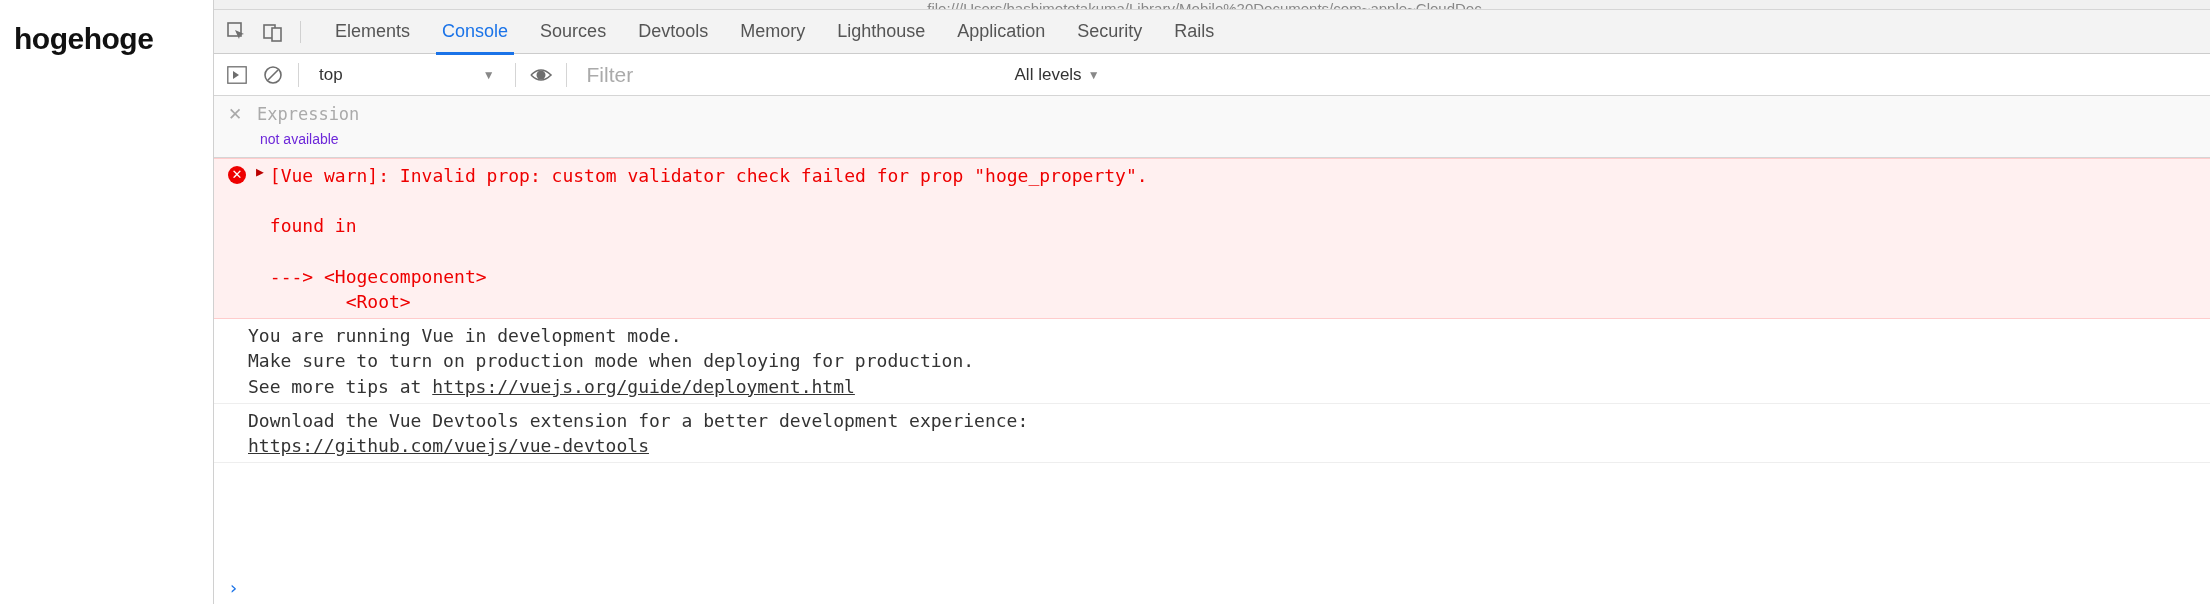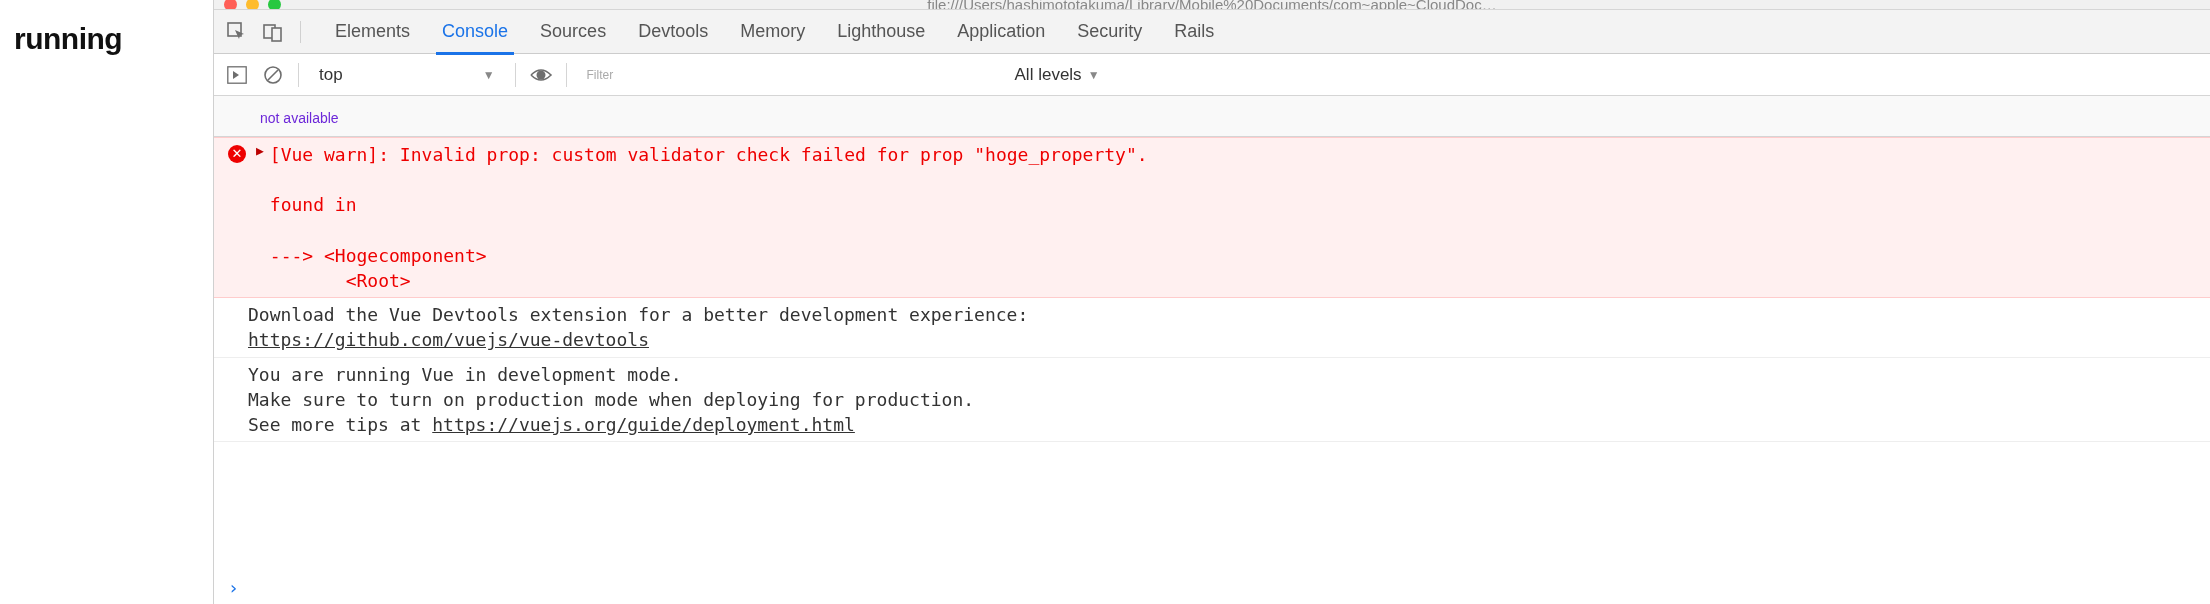--- a/index.html
+++ b/index.html
@@ -1,36 +1,36 @@
 <!DOCTYPE html>
 <html><head>
 <meta charset="utf-8">
 <style>
 * { margin: 0; padding: 0; box-sizing: border-box; }
 body { font-family: -apple-system, BlinkMacSystemFont, "Segoe UI", Helvetica, Arial, sans-serif; font-size: 16px; background: #fff; width: 2210px; height: 604px; overflow: hidden; display: flex; }
 .left-panel { width: 213px; background: #fff; padding-top: 22px; padding-left: 14px; }
 .left-heading { font-size: 30px; font-weight: 700; color: #111; letter-spacing: -0.5px; }
 .devtools { flex: 1; display: flex; flex-direction: column; background: #fff; border-left: 1px solid #d0d0d0; }
-.title-bar { height: 10px; background: #f1f1f1; display: flex; align-items: center; padding-left: 10px; gap: 9px; position: relative; border-bottom: 1px solid #d6d6d6; overflow: hidden; }
+.title-bar { height: 10px; background: #f1f1f1; display: flex; align-items: center; padding-left: 10px; gap: 9px; position: relative; border-bottom: 1px solid #d6d6d6; overflow: hidden; flex-direction: column; }
 .traffic { width: 13px; height: 13px; border-radius: 50%; }
 .traffic.red { background: #ff5f57; }
 .traffic.yellow { background: #febc2e; }
 .traffic.green { background: #28c840; }
 .title-text { position: absolute; left: 50%; transform: translateX(-50%); color: #888; font-size: 15px; white-space: nowrap; }
 .tab-bar { height: 44px; background: #f3f3f3; border-bottom: 1px solid #ccc; display: flex; align-items: center; padding: 0 12px; gap: 4px; }
 .tab-icon-group { display: flex; align-items: center; gap: 14px; padding-right: 16px; border-right: 1px solid #d0d0d0; margin-right: 14px; }
 .tab-bar .tab { padding: 0 16px; height: 44px; display: flex; align-items: center; color: #555; font-size: 18px; cursor: pointer; position: relative; }
 .tab-bar .tab.active { color: #1a73e8; }
 .tab-bar .tab.active::after { content: ""; position: absolute; bottom: -1px; left: 10px; right: 10px; height: 3px; background: #1a73e8; }
 .toolbar { height: 42px; background: #fff; border-bottom: 1px solid #d5d5d5; display: flex; align-items: center; padding: 0 12px; gap: 14px; }
 .tool-btn { display: flex; align-items: center; justify-content: center; width: 22px; height: 22px; color: #6e6e6e; cursor: pointer; }
 .vsep { width: 1px; height: 24px; background: #d5d5d5; }
 .context-select { display: flex; align-items: center; gap: 140px; color: #333; font-size: 17px; cursor: pointer; padding: 0 6px; justify-content: flex-end; }
 .context-select::after { content: "▼"; color: #888; font-size: 12px; }
-.filter-input { font-size: 12px; color: #4c1d95; border: none; outline: none; width: 420px; padding: 4px 6px; }
+.filter-input { font-size: 21px; color: #4c1d95; border: none; outline: none; width: 420px; padding: 4px 6px; }
 .filter-input::placeholder { color: #aaa; }
 .levels-select { display: flex; align-items: center; gap: 6px; color: #333; font-size: 17px; cursor: pointer; }
 .levels-select::after { content: "▼"; color: #888; font-size: 12px; }
 .expr-bar { background: #f9f9f9; border-bottom: 1px solid #d5d5d5; padding: 8px 14px 10px 14px; color: #888; font-size: 17px; }
 .expr-x { color: #aaa; margin-right: 10px; cursor: pointer; font-family: sans-serif; }
 .expr-label { color: #aaa; font-family: Menlo, Consolas, monospace; }
 .expr-value { color: #6d28d9; padding-left: 32px; padding-top: 6px; font-family: Liberation Sans, sans-serif; font-size: 14px; }
 .msg-list { flex: 1; overflow: auto; }
 .msg { border-bottom: 1px solid #eee; padding: 4px 14px 4px 14px; font-family: Menlo, Consolas, monospace; font-size: 18px; line-height: 1.4; display: flex; align-items: flex-start; }
 .msg.error { background: #fff0f0; border-top: 1px solid #fcc; border-bottom: 1px solid #fcc; color: #e00; }
@@ -39,21 +39,21 @@
 .msg .body { flex: 1; white-space: pre; }
 .msg a { color: #333; text-decoration: underline; }
 .msg.info { color: #333; padding-left: 34px; }
 .prompt-line { padding: 6px 14px; color: #1a73e8; font-family: Menlo, Consolas, monospace; font-size: 18px; }
 svg { display: block; }
 </style>
 </head>
 <body>
 
 <div class="left-panel">
-  <h1 class="left-heading">running</h1>
+  <h1 class="left-heading">hogehoge</h1>
 </div>
 
 <div class="devtools">
 
   <div class="title-bar">
     <div class="traffic red"></div>
     <div class="traffic yellow"></div>
     <div class="traffic green"></div>
     <div class="title-text">file:///Users/hashimototakuma/Library/Mobile%20Documents/com~apple~CloudDoc…</div>
   </div>
@@ -111,42 +111,46 @@
         </svg>
     </span>
     <span class="vsep"></span>
     <input class="filter-input" placeholder="Filter" style="">
     <span class="levels-select">
       <span>All levels</span>
     </span>
   </div>
 
   <div class="expr-bar">
+    <div>
+      <span class="expr-x">✕</span>
+      <span class="expr-label">Expression</span>
+    </div>
     <div class="expr-value">not available</div>
   </div>
 
   <div class="msg-list" id="msg-list">
       <div class="msg error">
         <span class="msg-icon">✕</span>
         <span class="expander">▶</span>
         <span class="body">[Vue warn]: Invalid prop: custom validator check failed for prop "hoge_property".
 
 found in
 
 ---&gt; &lt;Hogecomponent&gt;
        &lt;Root&gt;</span>
       </div>
       <div class="msg info">
-        <span class="body">Download the Vue Devtools extension for a better development experience:
-<a>https://github.com/vuejs/vue-devtools</a></span>
-      </div>
-      <div class="msg info">
         <span class="body">You are running Vue in development mode.
 Make sure to turn on production mode when deploying for production.
 See more tips at <a>https://vuejs.org/guide/deployment.html</a></span>
+      </div>
+      <div class="msg info">
+        <span class="body">Download the Vue Devtools extension for a better development experience:
+<a>https://github.com/vuejs/vue-devtools</a></span>
       </div>
     </div>
 
   <div class="prompt-line">
     <span>›</span>
   </div>
 
 </div>
 
 </body></html>

